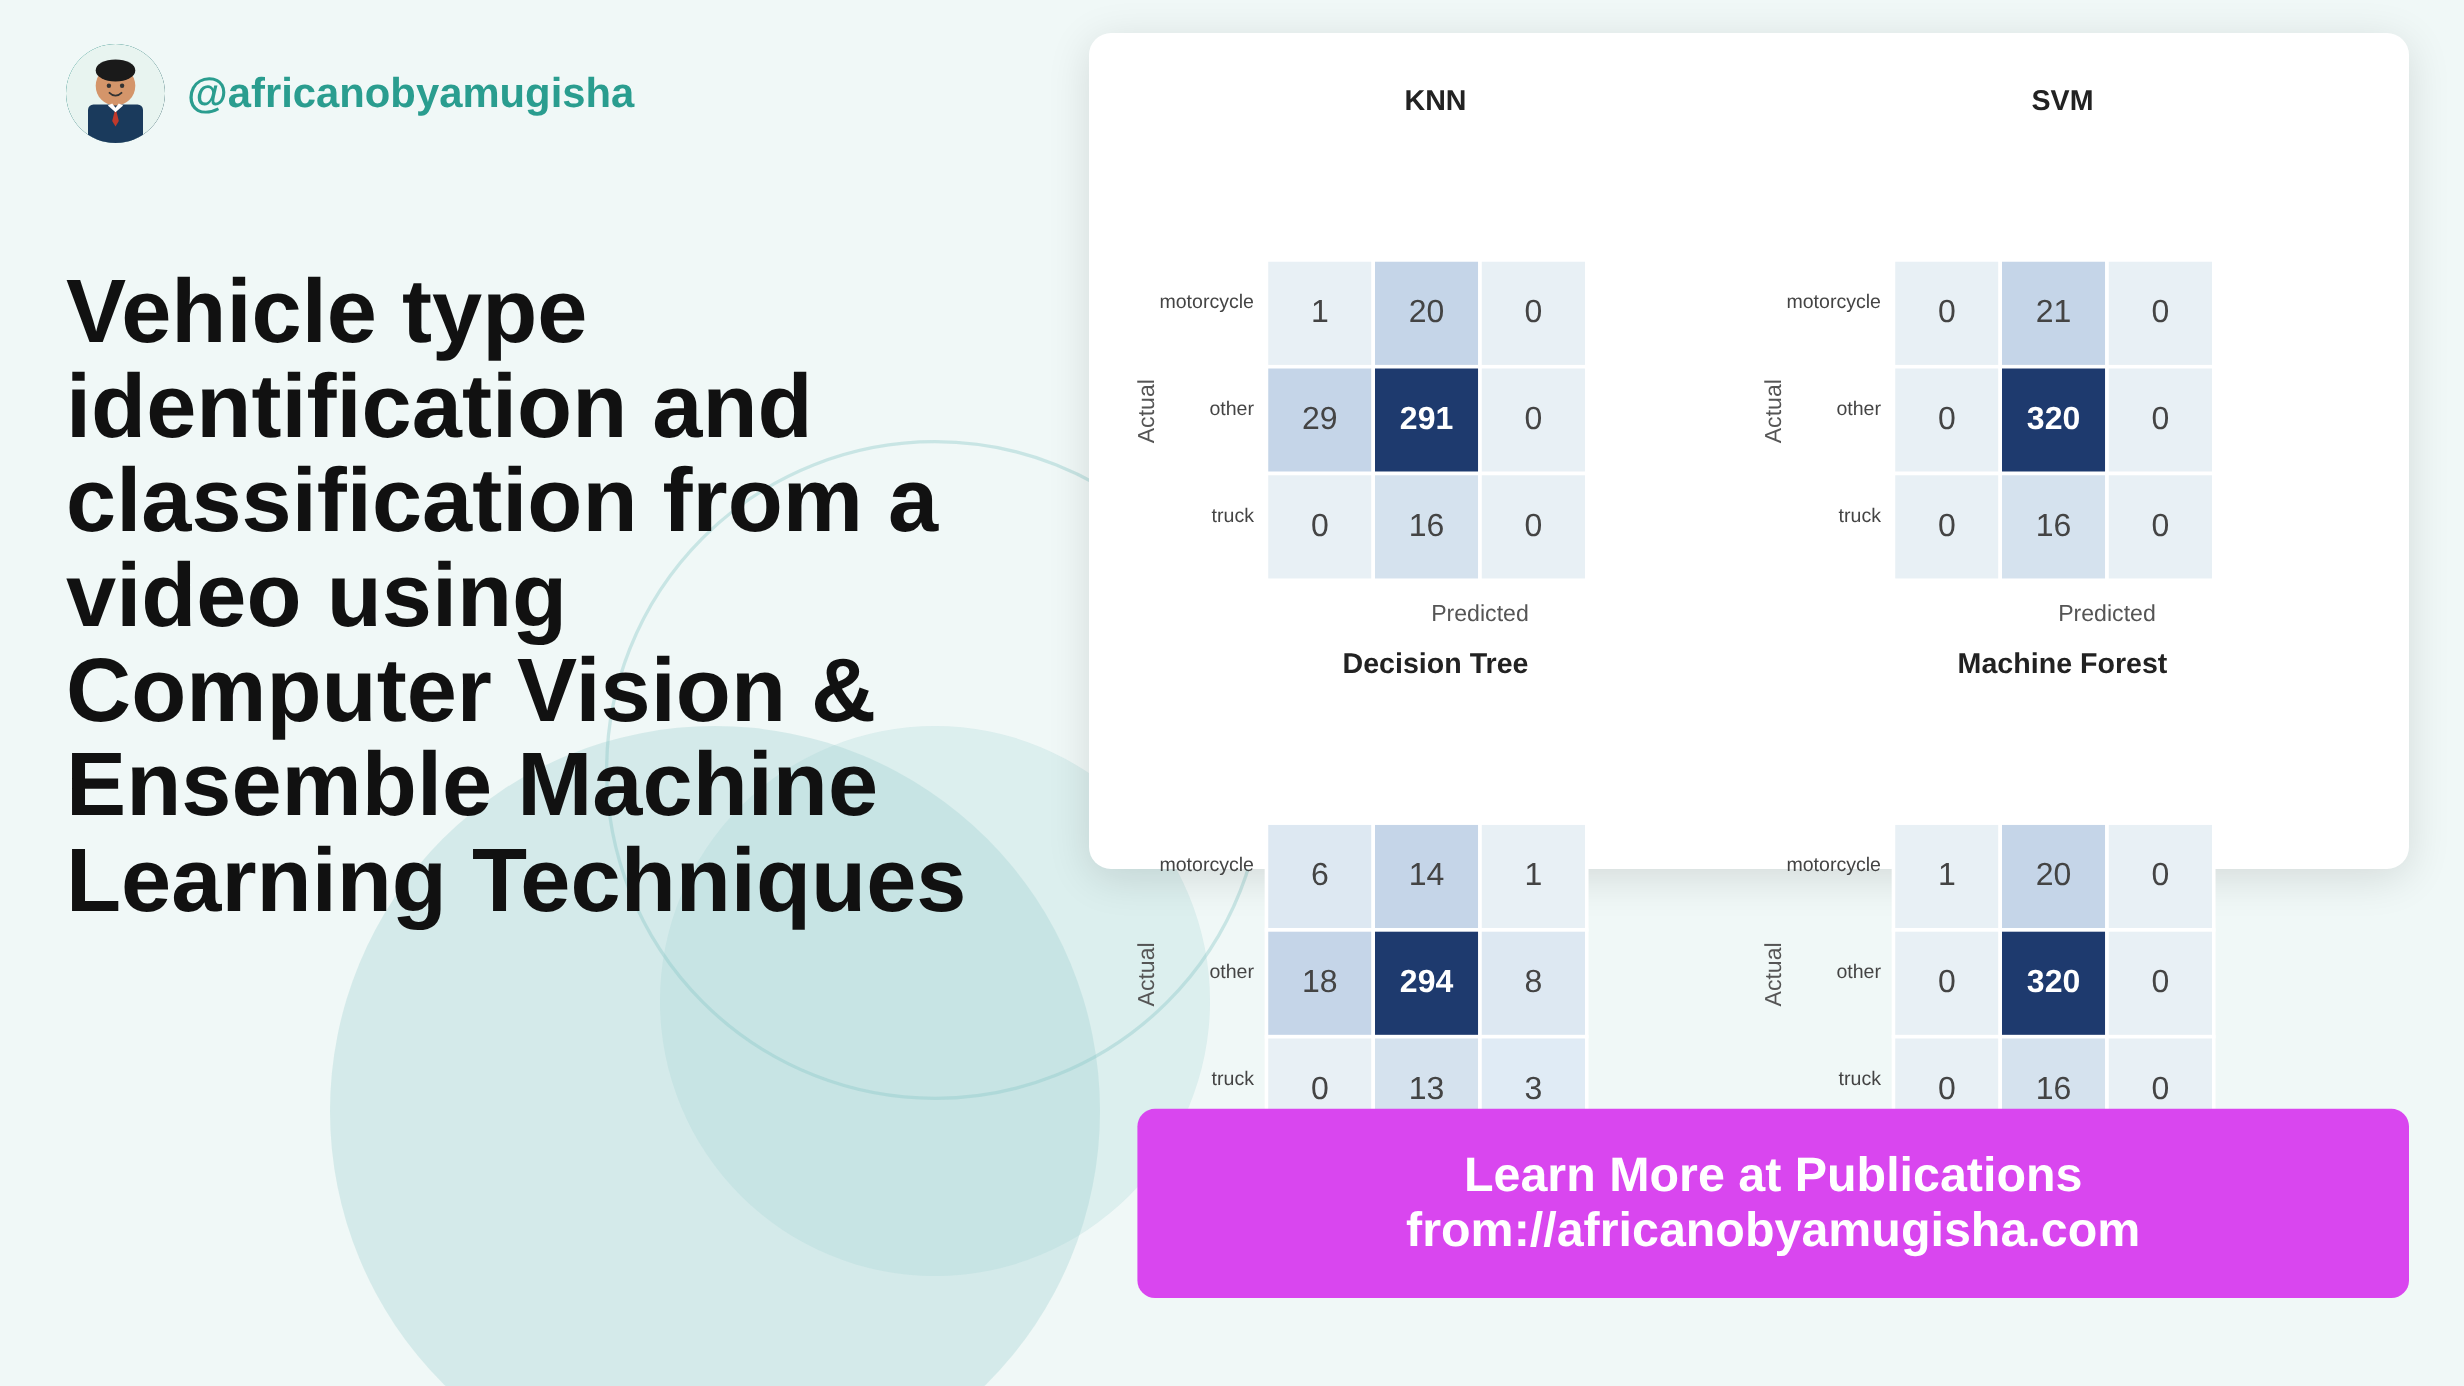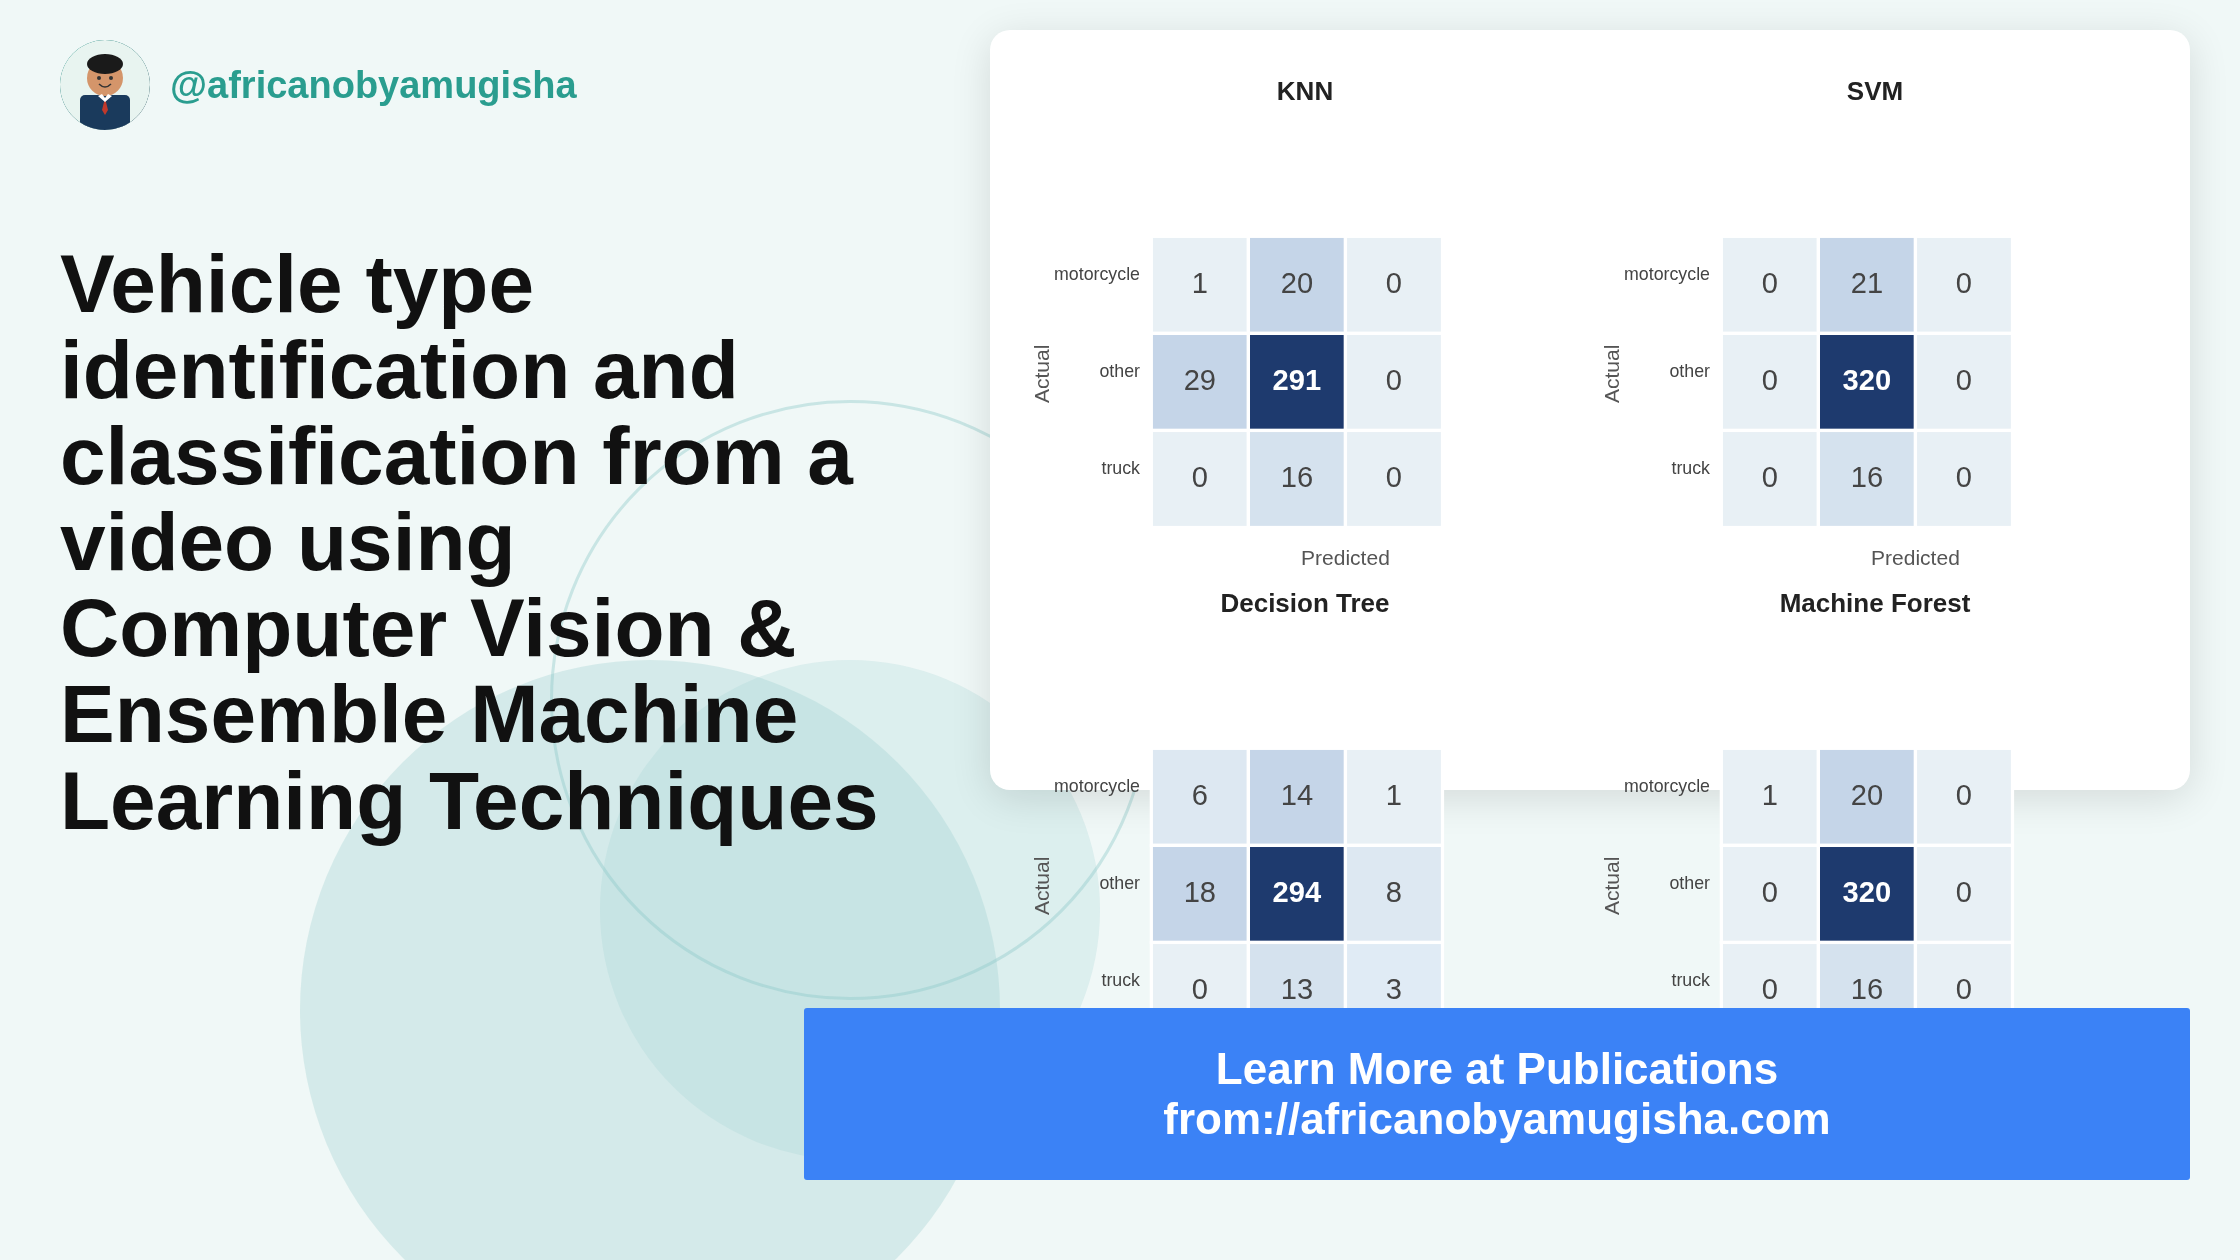--- a/index.html
+++ b/index.html
@@ -116,23 +116,23 @@
       font-weight: 700;
       color: #222;
       margin-bottom: 8px;
     }
 
     
     .cta-button {
       position: absolute;
       bottom: 80px;
       right: 50px;
-      width: 1386px;
-      background: #3b82f6;
-      border-radius: 3px;
+      width: 1156px;
+      background: #d946ef;
+      border-radius: 16px;
       padding: 36px 60px;
       display: flex;
       flex-direction: column;
       align-items: center;
       justify-content: center;
       z-index: 10;
     }
     .cta-line1 {
       font-size: 44px;
       font-weight: 800;

